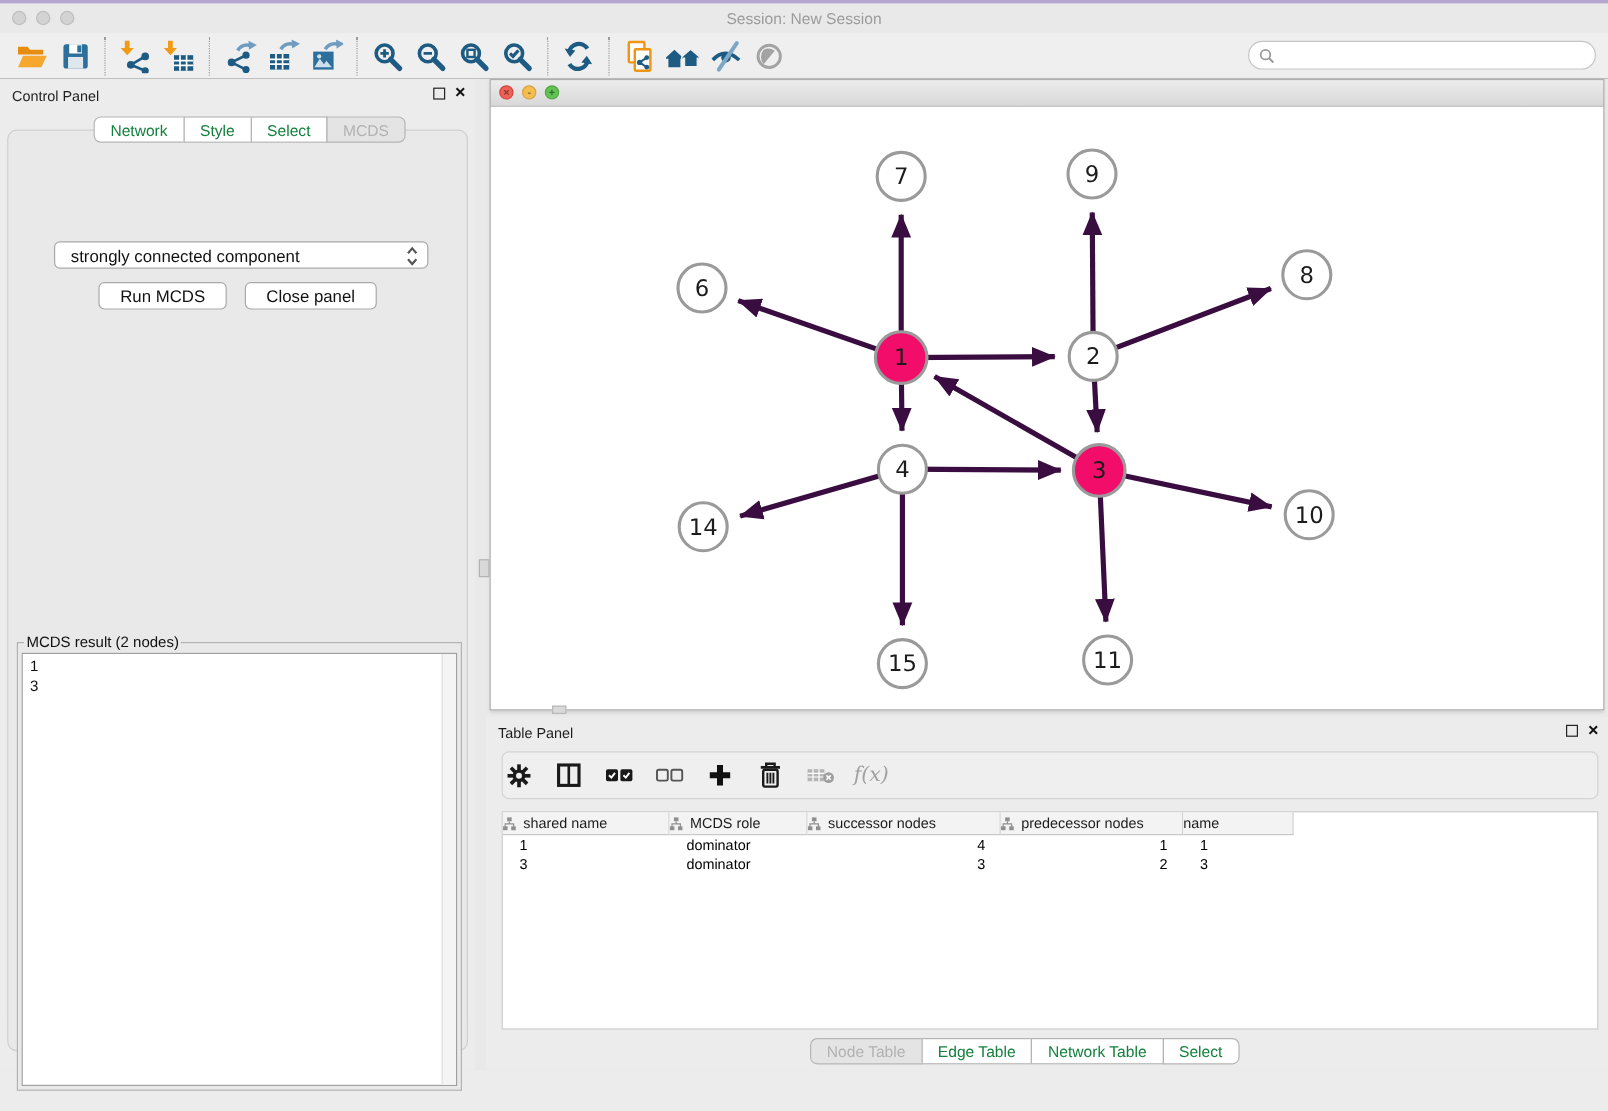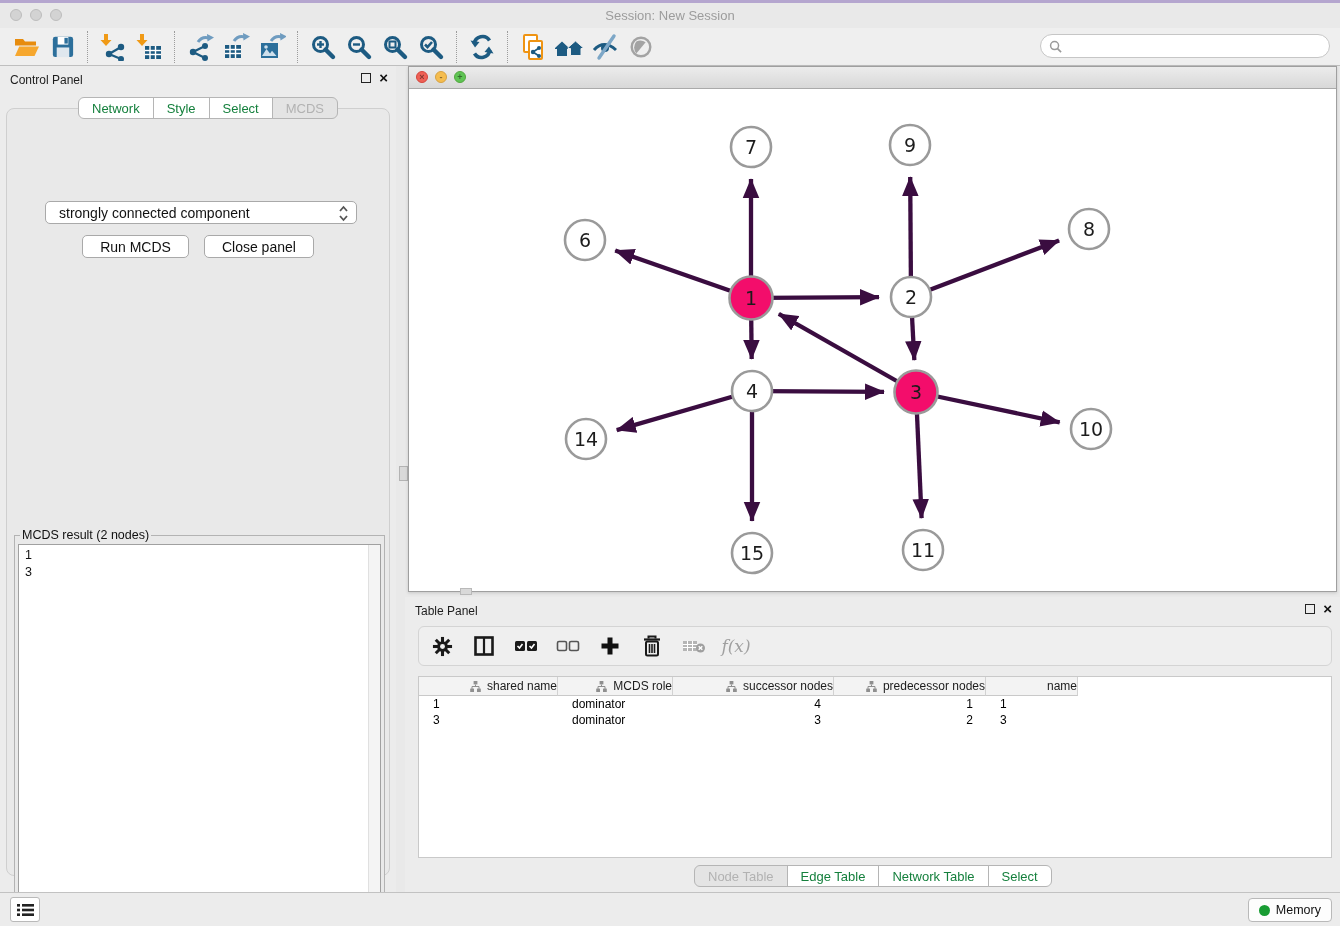--- a/index.html
+++ b/index.html
@@ -60,32 +60,32 @@
           background:#fff;box-shadow:0 1px 3px rgba(0,0,0,.15);}
   .net-titlebar{position:relative;height:22px;background:linear-gradient(#ececec,#d8d8d8);
                 border-bottom:1px solid #aaa;}
   .net-traffic{position:absolute;left:7px;top:4px;display:flex;gap:7px;}
   .net-title{position:absolute;left:0;right:0;top:3px;text-align:center;font-size:13px;color:#333;}
   .net-canvas{position:relative;width:927px;height:502px;background:#fff;}
   .h-handle{position:absolute;left:460px;top:522px;width:12px;height:7px;background:#d9d9d9;border:1px solid #b9b9b9;}
   
   .tpanel{position:absolute;left:405px;top:531px;width:935px;height:295px;background:#ececec;}
   .tp-toolbar{position:absolute;left:13px;top:29px;width:914px;height:40px;background:#efefef;
-              border:1px solid #d4d4d4;border-radius:6px;display:flex;align-items:center;padding-left:10px;gap:16px;}
+              border:1px solid #d4d4d4;border-radius:6px;display:flex;align-items:center;gap:16px;}
   .tt-icon{width:26px;height:26px;display:flex;align-items:center;justify-content:center;}
   .fx{font-family:"DejaVu Serif",serif;font-style:italic;font-size:17px;color:#a0a0a0;}
   .tbl{position:absolute;left:13px;top:79px;width:914px;height:182px;background:#fff;border:1px solid #c9c9c9;}
   .tbl-head{display:flex;height:19px;}
   .th{background:#f3f3f3;border-right:1px solid #d2d2d2;border-bottom:1px solid #c9c9c9;
-      display:flex;align-items:center;justify-content:flex-end;gap:6px;font-size:12px;color:#1c1c1c;}
+      display:flex;align-items:center;justify-content:flex-start;gap:6px;font-size:12px;color:#1c1c1c;}
   .tr{display:flex;height:16px;}
   .td{font-size:12px;color:#000;display:flex;align-items:center;}
   .td.left{justify-content:flex-start;padding-left:14px;}
   .td.right{justify-content:flex-end;padding-right:13px;}
-  .bottom-tabs{position:absolute;left:289px;top:268px;display:flex;}
+  .bottom-tabs{position:absolute;left:270px;top:268px;display:flex;}
   
   .statusbar{position:absolute;left:0;top:892px;width:1340px;height:34px;background:#ececec;
              border-top:1px solid #c2c2c2;}
   .list-btn{position:absolute;left:10px;top:4px;width:30px;height:25px;background:#fff;
             border:1px solid #b9b9b9;border-radius:3px;display:flex;align-items:center;justify-content:center;}
   .mem-btn{position:absolute;right:8px;top:5px;height:24px;background:#fdfdfd;border:1px solid #b9b9b9;
            border-radius:4px;display:flex;align-items:center;gap:6px;padding:0 10px;font-size:12.5px;color:#111;}
   .mem-dot{width:11px;height:11px;border-radius:50%;}
 </style>
 </head>
@@ -524,31 +524,13 @@
       </div>
       <div class="bottom-tabs" id="bottom-tabs">
           <div class="tab first selected">Node Table</div>
           <div class="tab">Edge Table</div>
           <div class="tab">Network Table</div>
           <div class="tab last">Select</div>
         </div>
     </div>
   </div>
 
-  <div class="statusbar">
-    <div class="list-btn">
-      <svg width="17" height="14" viewBox="0 0 17 14">
-          <g fill="#222">
-            <rect x="0" y="1" width="3" height="2.6"></rect>
-            <rect x="5" y="1" width="12" height="2.6"></rect>
-            <rect x="0" y="5.7" width="3" height="2.6"></rect>
-            <rect x="5" y="5.7" width="12" height="2.6"></rect>
-            <rect x="0" y="10.4" width="3" height="2.6"></rect>
-            <rect x="5" y="10.4" width="12" height="2.6"></rect>
-          </g>
-        </svg>
-    </div>
-    <div class="mem-btn">
-      <span class="mem-dot" id="mem-dot" style="background: rgb(24, 156, 51);"></span>
-      <span>Memory</span>
-    </div>
-  </div>
 </div>
 
 </body></html>

